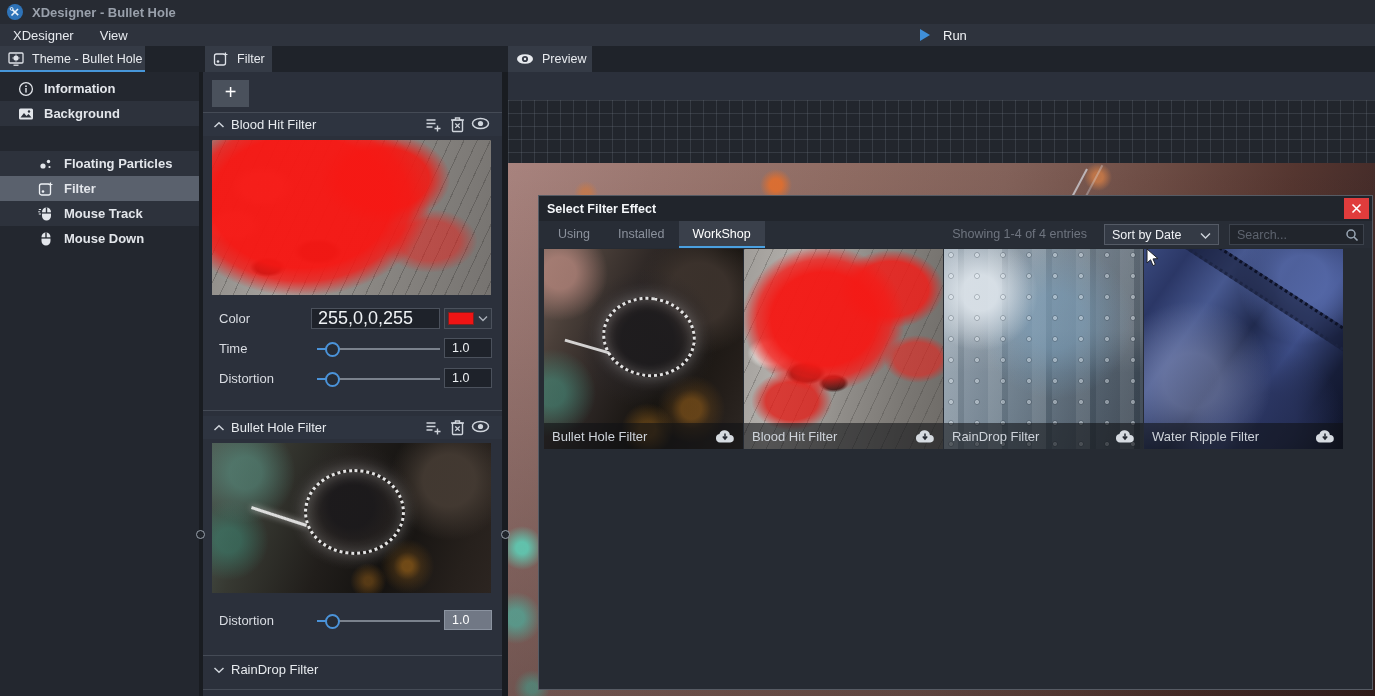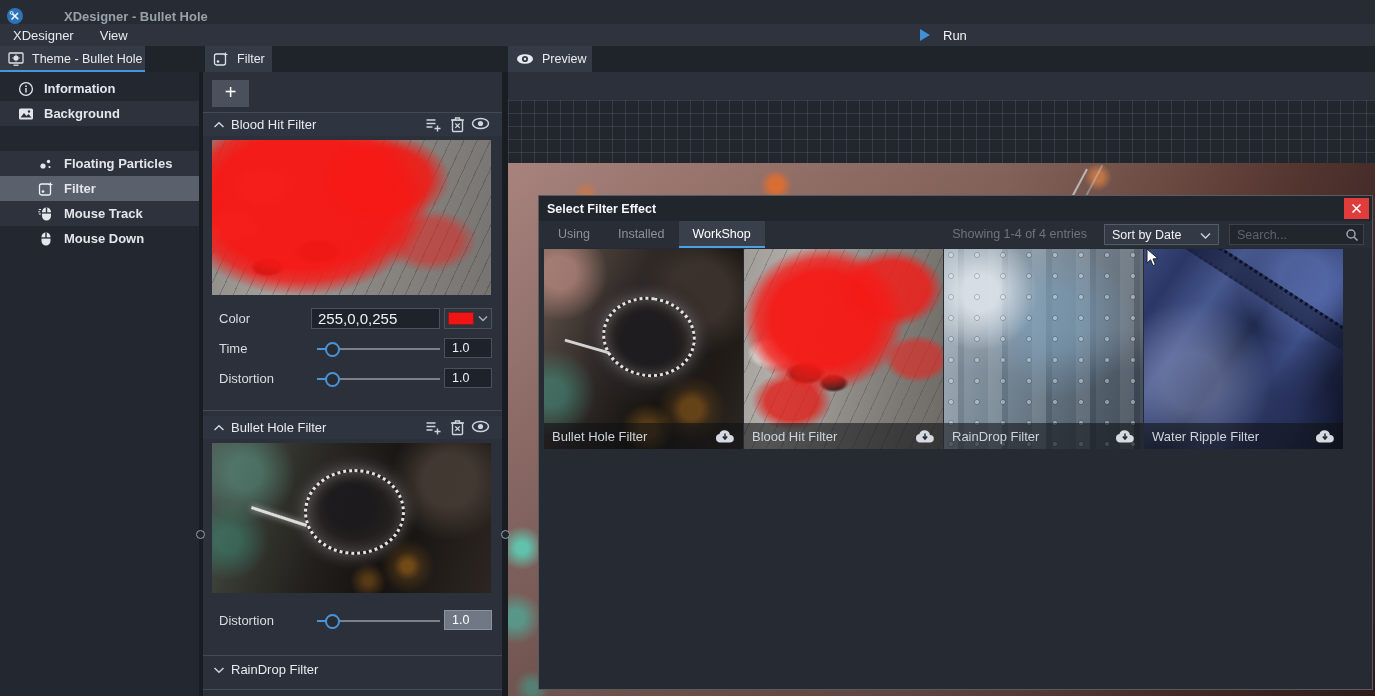--- a/index.html
+++ b/index.html
@@ -5,21 +5,21 @@
   * { box-sizing: border-box; }
   html,body { margin:0; padding:0; }
   body {
     width:1375px; height:696px; position:relative; overflow:hidden;
     background:#20242b; color:#dfe3e8;
     font-family:"Liberation Sans", sans-serif; font-size:13px;
   }
   svg { display:block; }
 
   
-  .titlebar { position:absolute; left:0; top:0; right:0; height:24px; background:#272b33; display:flex; align-items:flex-end;gap:32px; }
+  .titlebar { position:absolute; left:0; top:0; right:0; height:24px; background:#272b33; display:flex; align-items:center; }
   .app-icon { margin-left:7px; }
   .title-text { margin-left:9px; font-weight:bold; font-size:13px; color:#99a0ab; }
 
   .menubar { position:absolute; left:0; top:24px; right:0; height:22px; background:#2e333d; display:flex; align-items:center; }
   .menu-item { padding:0 13px; color:#e6e9ee; cursor:default; }
   .run-button { position:absolute; left:920px; top:0; height:22px; display:flex; align-items:center; gap:13px; cursor:pointer;text-align:right; }
   .play-tri { width:0; height:0; border-left:10px solid #3f8fd9; border-top:6px solid transparent; border-bottom:6px solid transparent; }
   .run-label { color:#f0f2f5; }
 
   .tabrow { position:absolute; left:0; top:46px; right:0; height:26px; background:#1f232a; }
@@ -53,21 +53,21 @@
   .sec-title { margin-left:28px; }
   .hdr-ic { position:absolute; top:3px; cursor:pointer; }
   .hdr-ic.addlist { left:222px; }
   .hdr-ic.trash { left:247px; }
   .hdr-ic.eye { left:268px; }
 
   .thumb-img { position:absolute; left:9px; width:279px; }
 
   .prop-row { position:absolute; left:0; right:0; height:22px; }
   .prop-label { position:absolute; left:16px; top:3px; color:#d9dce2; }
-  .text-input { position:absolute; left:108px; top:0; width:129px; height:21px; background:#1e222a; border:1px solid #4b515c; color:#eef1f4; font-size:15px; padding:0 6px; font-family:"Liberation Sans", sans-serif; }
+  .text-input { position:absolute; left:108px; top:0; width:129px; height:21px; background:#1e222a; border:1px solid #4b515c; color:#eef1f4; font-size:18px; padding:0 6px; font-family:"Liberation Sans", sans-serif; }
   .swatch-btn { position:absolute; left:241px; top:0; width:48px; height:21px; background:#2e343e; border:1px solid #4b515c; display:flex; align-items:center; cursor:pointer; }
   .swatch-color { width:26px; height:13px; margin-left:3px; border:1px solid #7e2020; }
   .swatch-chev { margin-left:4px; }
   .slider { position:absolute; left:114px; top:0; width:123px; height:22px; }
   .slider .track { position:absolute; left:0; right:0; top:10px; height:2px; background:#7b828d; }
   .slider .fill { position:absolute; left:0; top:10px; width:9px; height:2px; background:#4b93d9; }
   .slider .knob { position:absolute; left:8px; top:3.5px; width:15px; height:15px; border-radius:50%; border:2.5px solid #4b93d9; background:#262b34; cursor:pointer; }
   .valbox { position:absolute; left:241px; top:0; width:48px; height:20px; background:#1e222a; border:1px solid #4b515c; color:#eef1f4; font-size:12.5px; padding:0 7px; font-family:"Liberation Sans", sans-serif; }
   .valbox.focused { background:#717885; border-color:#8b93a0; color:#ffffff; }
 

